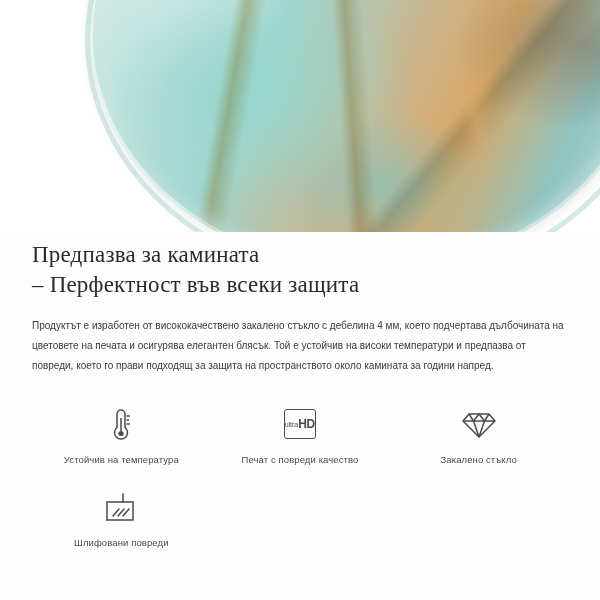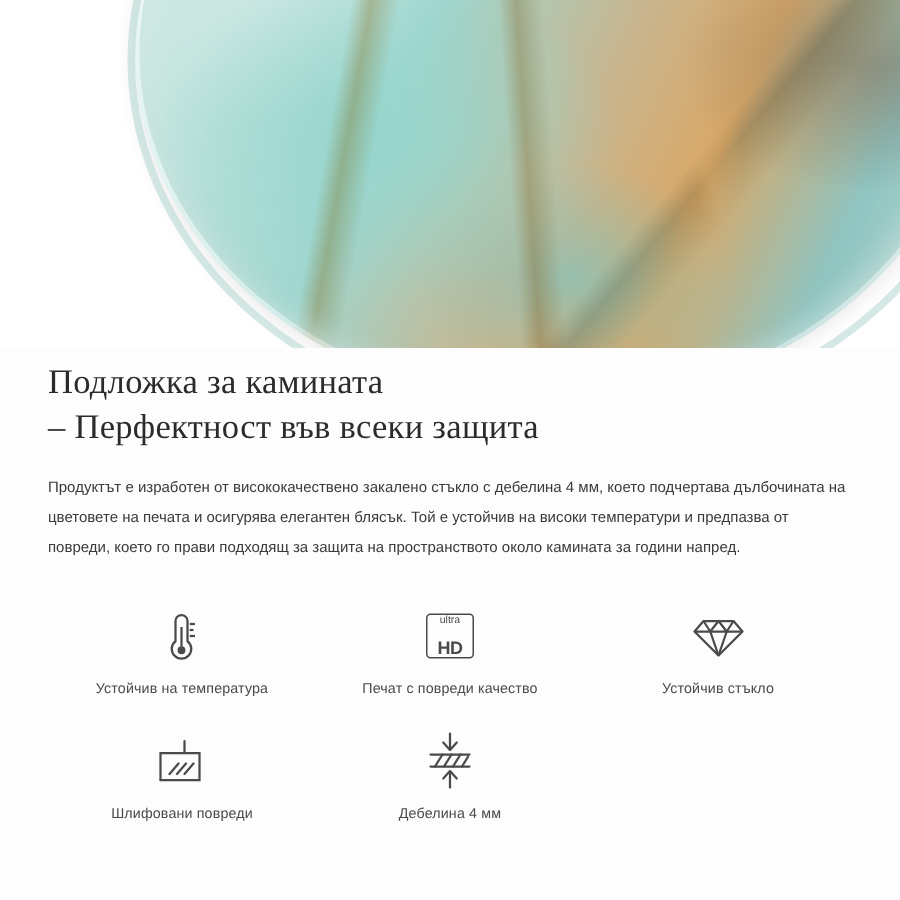--- a/index.html
+++ b/index.html
@@ -129,23 +129,23 @@
     font-size: 9.5px;
     color: #4a4a4a;
     letter-spacing: .1px;
   }
   .ultrahd {
     width: 30px;
     height: 28px;
     border: 1.6px solid #4a4a4a;
     border-radius: 3px;
     display: flex;
-    flex-direction: column;
+    flex-direction: row;
     align-items: center;
-    justify-content: space-between;
+    justify-content: flex-end;
     line-height: 1;
   }
   .ultrahd .u1 { font-size: 7px; color: #4a4a4a; }
   .ultrahd .u2 { font-size: 12px; font-weight: bold; color: #4a4a4a; letter-spacing: -.3px; }
 
   svg { display: block; }
 </style>
 </head>
 <body>
 
@@ -156,21 +156,21 @@
     <div class="board">
       <div class="board-veins"></div>
       <div class="board-edge"></div>
     </div>
     <div class="board-glass-rim" style="left:85px; top:-205px;"></div>
   </div>
 
   <div class="content">
 
     <h1 class="headline">
-      <span>Подложка за камината</span>
+      <span>Предпазва за камината</span>
       <span class="line2">– Перфектност във всеки защита</span>
     </h1>
 
     <p class="paragraph">Продуктът е изработен от висококачествено закалено стъкло с дебелина 4 мм, което подчертава дълбочината на цветовете на печата и осигурява елегантен блясък. Той е устойчив на високи температури и предпазва от повреди, което го прави подходящ за защита на пространството около камината за години напред.</p>
 
     <div class="features">
 
       <div class="feature">
         <div class="feature-icon">
           <svg width="30" height="40" viewBox="0 0 30 40" fill="none" stroke="#4a4a4a" stroke-width="1.5">
@@ -199,49 +199,32 @@
       <div class="feature">
         <div class="feature-icon">
           <svg width="38" height="32" viewBox="0 0 38 32" fill="none" stroke="#4a4a4a" stroke-width="1.5" stroke-linejoin="round">
             <path d="M9 6 H29 L35 13 L19 29 L3 13 Z"></path>
             <path d="M3 13 H35"></path>
             <path d="M9 6 L13.5 13 L19 29"></path>
             <path d="M29 6 L24.5 13 L19 29"></path>
             <path d="M13.5 13 L19 6 L24.5 13"></path>
           </svg>
         </div>
-        <div class="feature-label">Устойчив стъкло</div>
+        <div class="feature-label">Закалено стъкло</div>
       </div>
 
       <div class="feature">
         <div class="feature-icon">
           <svg width="36" height="34" viewBox="0 0 36 34" fill="none" stroke="#4a4a4a" stroke-width="1.5" stroke-linecap="round">
             <path d="M4 30 L4 12 L20 12"></path>
             <path d="M4 30 L30 30 L30 12 L20 12 L20 4"></path>
             <path d="M10 26 L16 19"></path>
             <path d="M15 26 L21 19"></path>
             <path d="M20 26 L26 19"></path>
           </svg>
         </div>
         <div class="feature-label">Шлифовани повреди</div>
       </div>
 
-      <div class="feature">
-        <div class="feature-icon">
-          <svg width="40" height="42" viewBox="0 0 40 42" fill="none" stroke="#4a4a4a" stroke-width="1.5" stroke-linecap="round">
-            <line x1="20" y1="3" x2="20" y2="13"></line>
-            <path d="M15.5 9 L20 14 L24.5 9" stroke-linejoin="round"></path>
-            <line x1="7" y1="17" x2="33" y2="17"></line>
-            <line x1="7" y1="25" x2="33" y2="25"></line>
-            <line x1="10" y1="25" x2="15" y2="17"></line>
-            <line x1="16" y1="25" x2="21" y2="17"></line>
-            <line x1="22" y1="25" x2="27" y2="17"></line>
-            <line x1="28" y1="25" x2="32" y2="18.5"></line>
-            <line x1="20" y1="39" x2="20" y2="29"></line>
-            <path d="M15.5 33 L20 28 L24.5 33" stroke-linejoin="round"></path>
-          </svg>
-        </div>
-        <div class="feature-label">Дебелина 4 мм</div>
-      </div>
 
     </div>
   </div>
 </div>
 
 </body></html>

